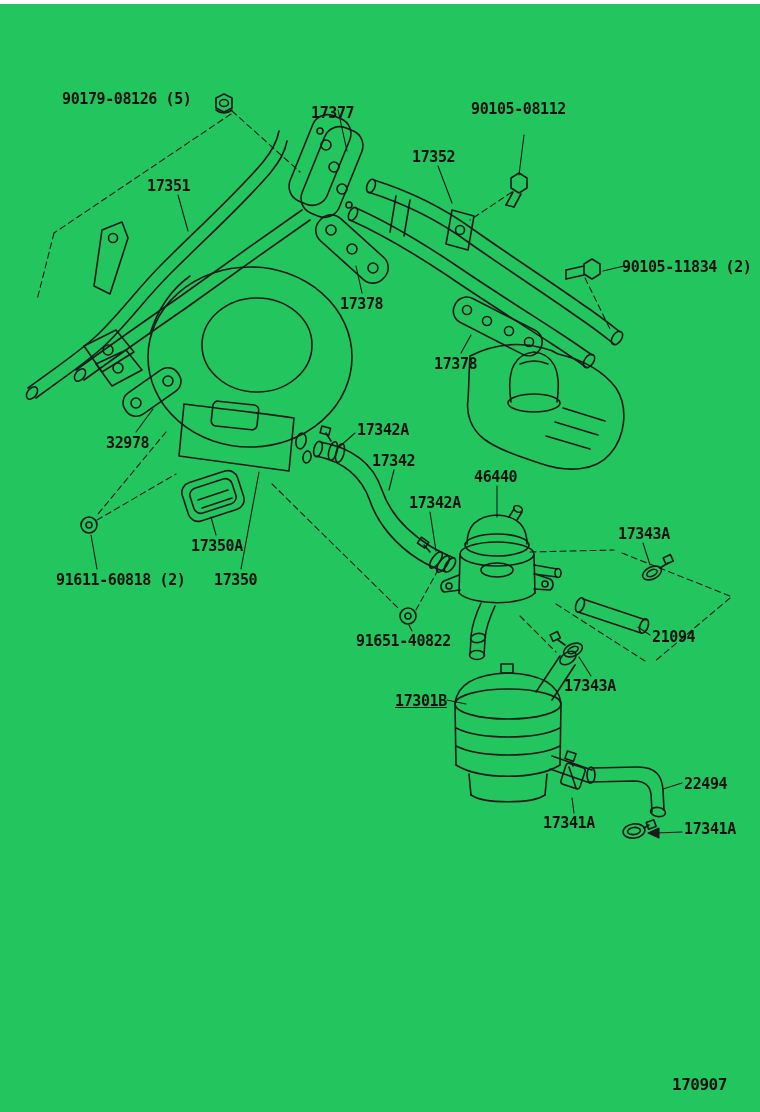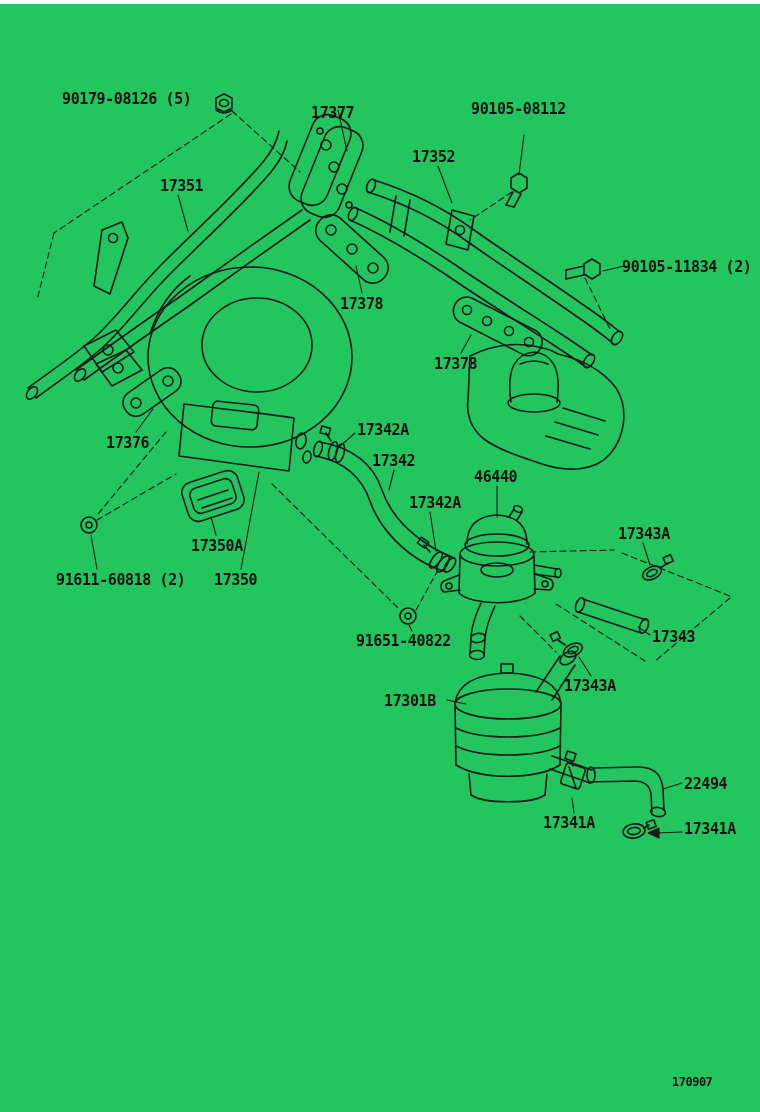--- a/index.html
+++ b/index.html
@@ -20,21 +20,21 @@
     font-size:15px;
     font-weight:bold;
     color:#111111;
     white-space:nowrap;
     letter-spacing:-0.4px;
     line-height:1.2;
   }
   .diagram-code {
     position:absolute;
     left:672px; top:1071px;
-    font-size:12px;
+    font-size:16px;
     font-weight:bold;
     color:#111111;
     letter-spacing:-0.5px;
   }
   .bottom-rule {
     position:absolute;
     left:0; right:0; bottom:1px;
     height:3px;
     background:#000000;
   }
@@ -321,37 +321,37 @@
       </g>
 
     </g>
   </svg>
 
   <div>
       <span class="part-label" style="left: 62px; top: 86px; color: rgb(17, 17, 17);">90179-08126 (5)</span>
       <span class="part-label" style="left: 311px; top: 100px; color: rgb(17, 17, 17);">17377</span>
       <span class="part-label" style="left: 471px; top: 96px; color: rgb(17, 17, 17);">90105-08112</span>
       <span class="part-label" style="left: 412px; top: 144px; color: rgb(17, 17, 17); text-align: center;">17352</span>
-      <span class="part-label" style="left: 160px; top: 173px; color: rgb(17, 17, 17);">17351</span>
+      <span class="part-label" style="left: 147px; top: 173px; color: rgb(17, 17, 17);">17351</span>
       <span class="part-label" style="left: 622px; top: 254px; color: rgb(17, 17, 17);">90105-11834 (2)</span>
       <span class="part-label" style="left: 340px; top: 291px; color: rgb(17, 17, 17);">17378</span>
       <span class="part-label" style="left: 434px; top: 351px; color: rgb(17, 17, 17);">17378</span>
       <span class="part-label" style="left: 357px; top: 417px; color: rgb(17, 17, 17);">17342A</span>
-      <span class="part-label" style="left: 106px; top: 430px; color: rgb(17, 17, 17);">17376</span>
+      <span class="part-label" style="left: 106px; top: 430px; color: rgb(17, 17, 17);">32978</span>
       <span class="part-label" style="left: 372px; top: 448px; color: rgb(17, 17, 17);">17342</span>
       <span class="part-label" style="left: 474px; top: 464px; color: rgb(17, 17, 17);">46440</span>
       <span class="part-label" style="left: 409px; top: 490px; color: rgb(17, 17, 17);">17342A</span>
       <span class="part-label" style="left: 618px; top: 521px; color: rgb(17, 17, 17);">17343A</span>
       <span class="part-label" style="left: 191px; top: 533px; color: rgb(17, 17, 17);">17350A</span>
       <span class="part-label" style="left: 56px; top: 567px; color: rgb(17, 17, 17);">91611-60818 (2)</span>
       <span class="part-label" style="left: 214px; top: 567px; color: rgb(17, 17, 17);">17350</span>
-      <span class="part-label" style="left: 652px; top: 624px; color: rgb(17, 17, 17);">17343</span>
+      <span class="part-label" style="left: 652px; top: 624px; color: rgb(17, 17, 17);">21094</span>
       <span class="part-label" style="left: 356px; top: 628px; color: rgb(17, 17, 17);">91651-40822</span>
       <span class="part-label" style="left: 564px; top: 673px; color: rgb(17, 17, 17);">17343A</span>
-      <span class="part-label" style="left: 384px; top: 688px; color: rgb(17, 17, 17);">17301B</span>
+      <span class="part-label" style="left: 395px; top: 688px; color: rgb(17, 17, 17); text-decoration: underline;">17301B</span>
       <span class="part-label" style="left: 684px; top: 771px; color: rgb(17, 17, 17);">22494</span>
       <span class="part-label" style="left: 543px; top: 810px; color: rgb(17, 17, 17);">17341A</span>
       <span class="part-label" style="left: 684px; top: 816px; color: rgb(17, 17, 17);">17341A</span>
     </div>
 
   <span class="diagram-code">170907</span>
 
   <div class="bottom-rule"></div>
 
 </div>

